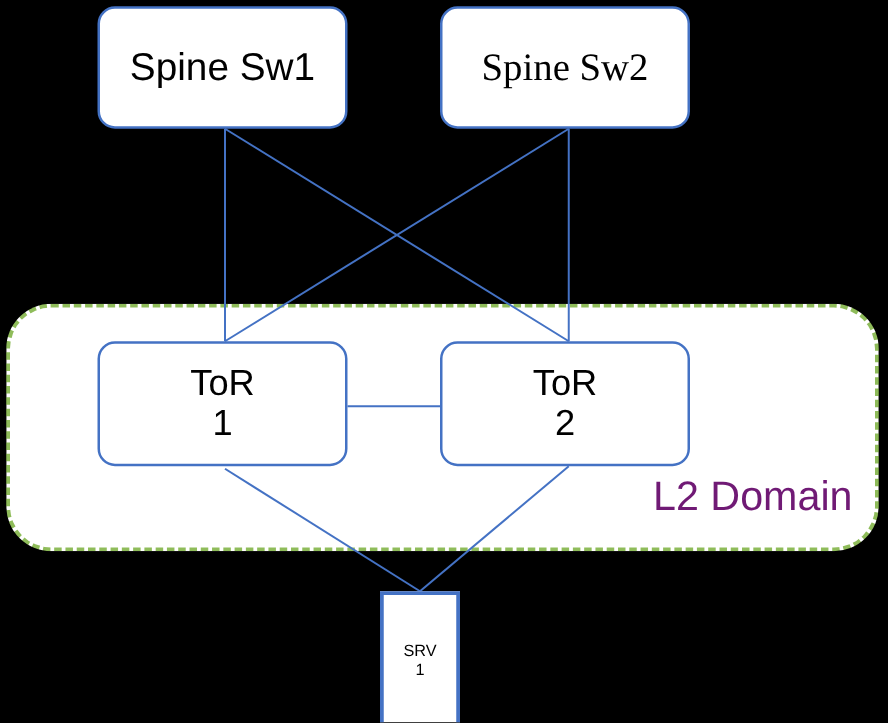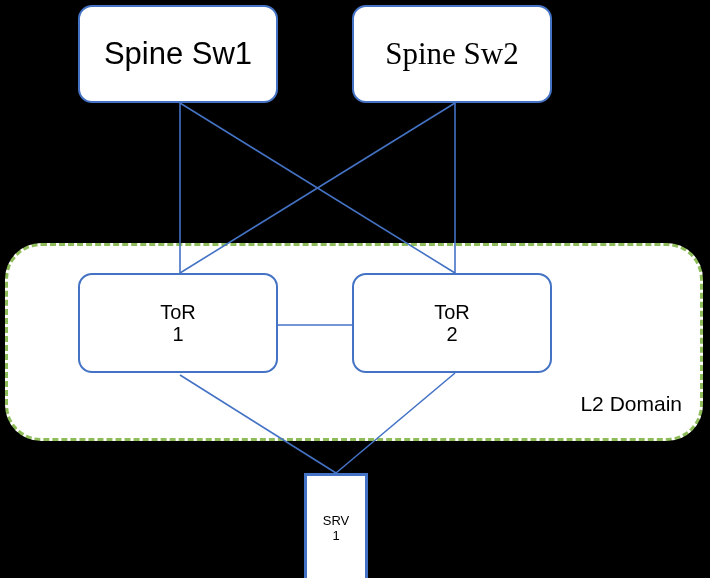--- a/index.html
+++ b/index.html
@@ -40,21 +40,21 @@
     border-radius: 14px;
   }
   .spine-node {
     width: 200px;
     height: 98px;
     font-size: 31px;
   }
   .tor-node {
     width: 200px;
     height: 100px;
-    font-size: 20px;
+    font-size: 29px;
   }
   .srv-node {
     width: 64px;
     height: 112px;
     font-size: 13px;
     border-width: 3px;
     border-radius: 0;
   }
   #spine-sw1 { left: 78px;  top: 5px; }
   #spine-sw2 { left: 352px; top: 5px; font-family: Liberation Serif, serif; }
@@ -70,22 +70,22 @@
     height: 198px;
     box-sizing: border-box;
     background: #FFFFFF;
     border: 3px dashed #8FBC5A;
     border-radius: 36px;
   }
   #l2-domain-label {
     position: absolute;
     right: 18px;
     bottom: 22px;
-    font-size: 21px;
-    color: #000000;
+    font-size: 33px;
+    color: #701a75;
     white-space: nowrap;
   }
   .node-line { display: block; }
 </style>
 </head>
 <body>
 
 <div id="canvas">
 
   <div id="l2-domain">

